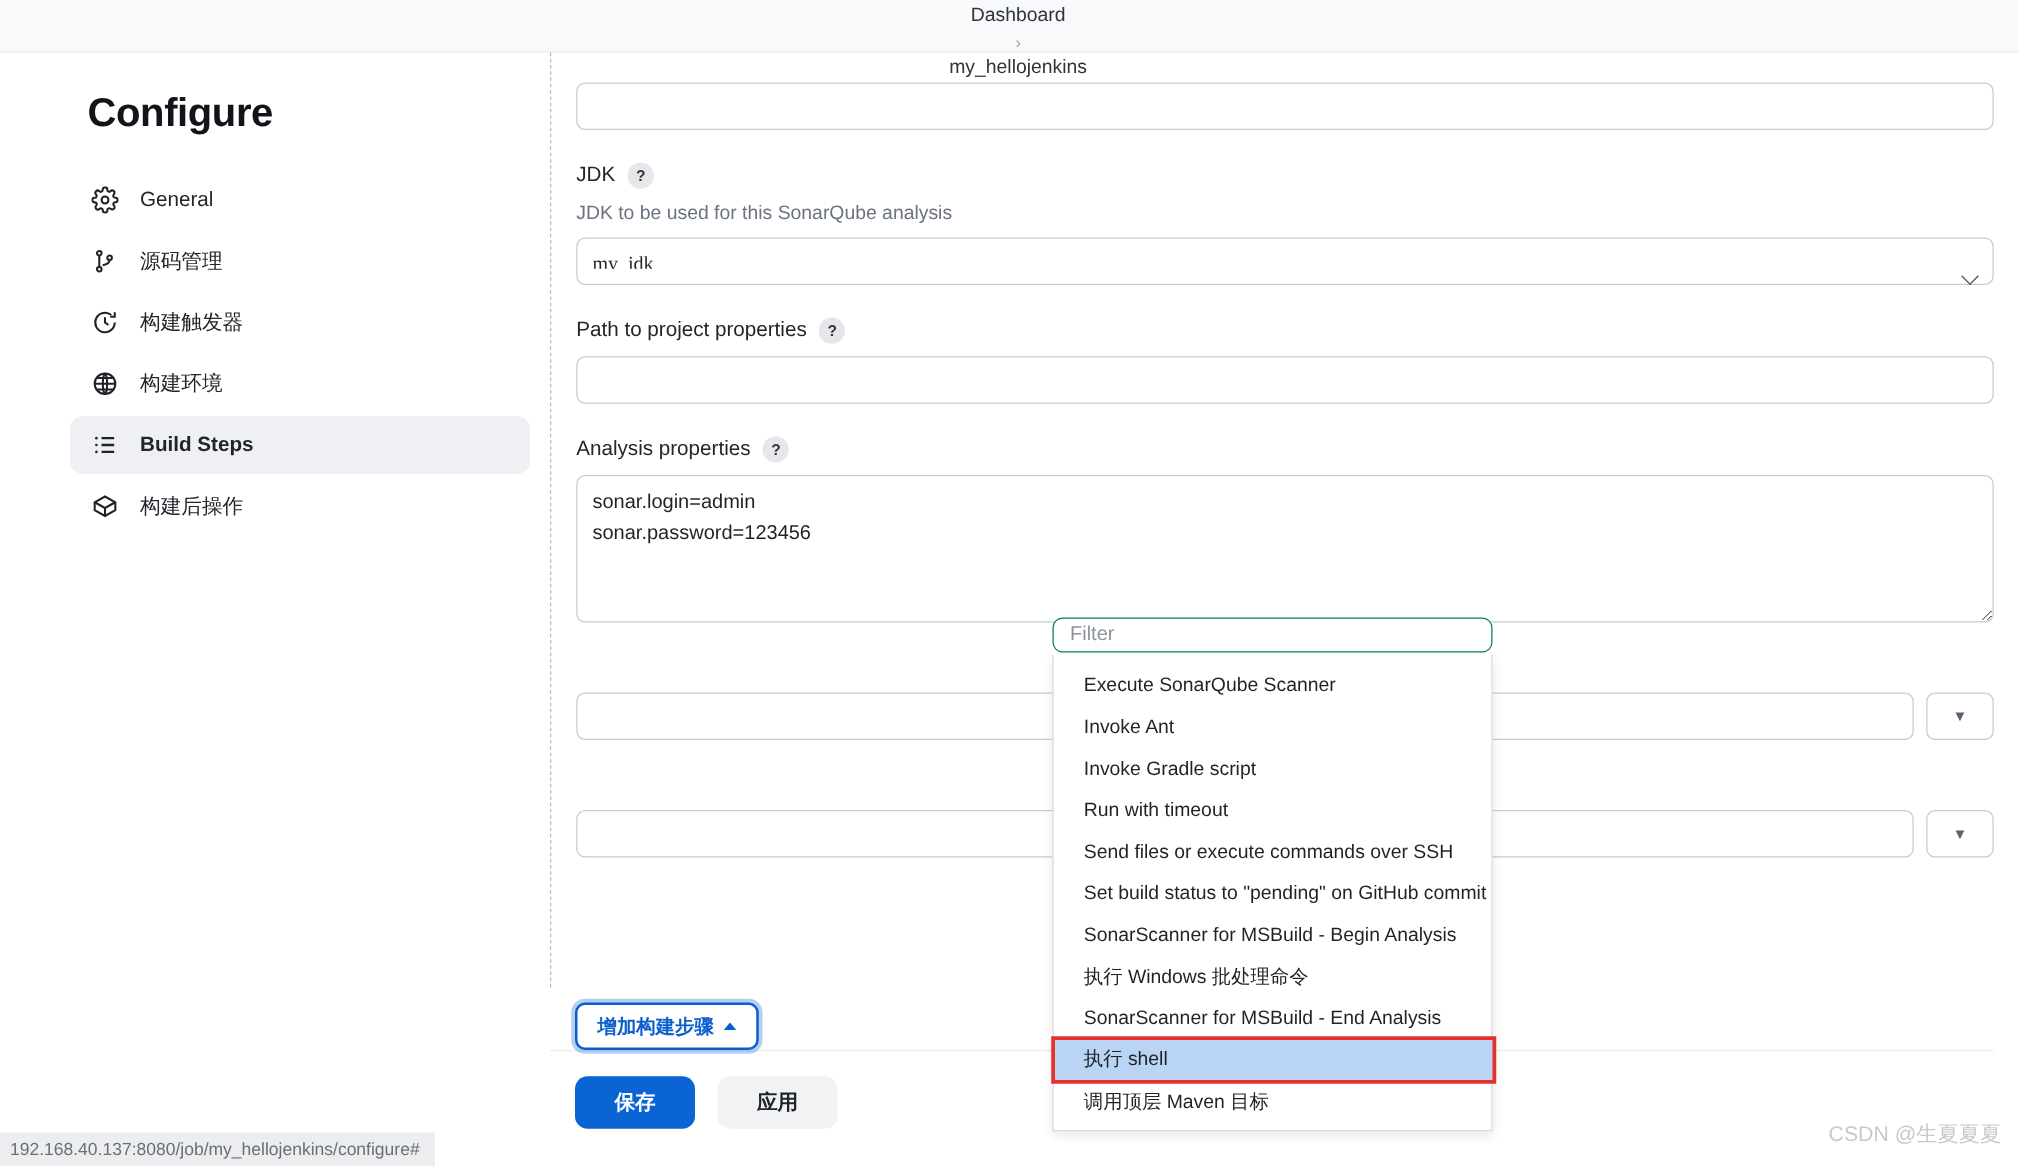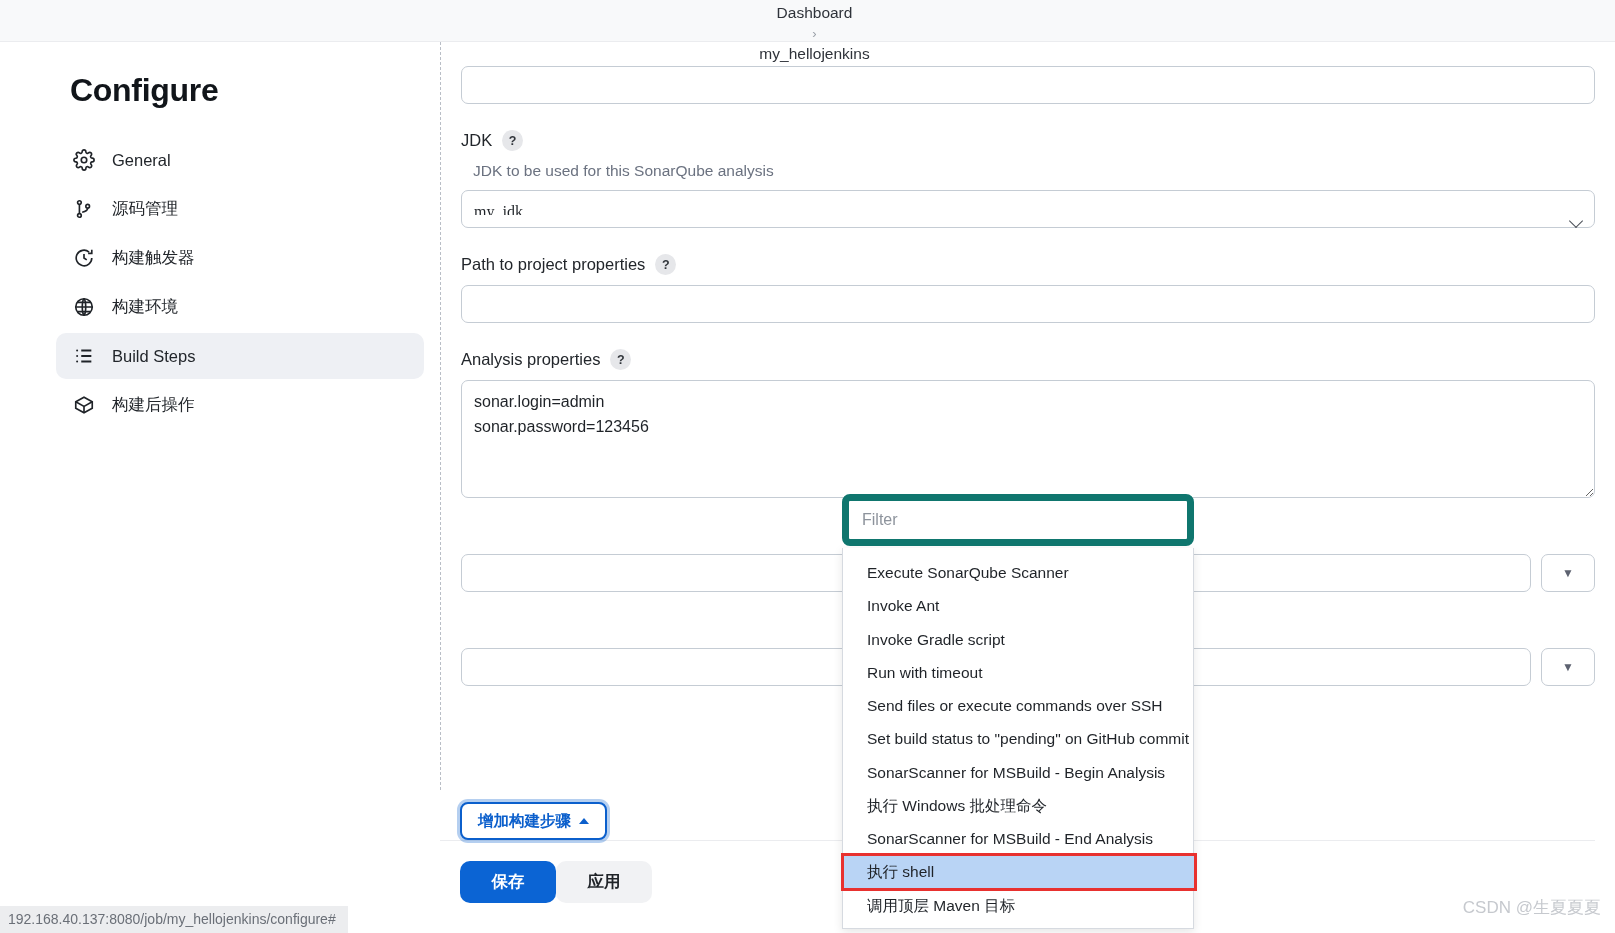--- a/index.html
+++ b/index.html
@@ -65,21 +65,21 @@
     gap: 16px;
     height: 46px;
     padding: 0 16px;
     border-radius: 10px;
     margin-bottom: 3px;
     cursor: pointer;
     color: #22262b;
   }
   .nav-item.active {
     background: #eef0f4;
-    font-weight: 400;
+    font-weight: 700;
   }
   .nav-icon {
     width: 24px; height: 24px;
     flex: 0 0 24px;
     display: flex; align-items: center; justify-content: center;
     color: #1f2328;
   }
   .nav-label { font-size: 16.5px; }
 
   
@@ -112,21 +112,21 @@
     border-radius: 50%;
     background: #e6e7ea;
     color: #31353b;
     font-size: 12.5px;
     font-weight: 700;
     cursor: pointer;
   }
   .field-desc {
     font-size: 15.5px;
     color: #6b7280;
-    margin: 11px 0 0 12px;
+    margin: 11px 0 0 0;
   }
   .txt-input {
     display: block;
     width: 100%;
     height: 38px;
     border: 1px solid #c5ccd4;
     border-radius: 7px;
     background: #fff;
     padding: 0 12px;
     font-size: 16px;
@@ -232,20 +232,21 @@
     border-bottom: 6px solid #0b5fcc;
   }
 
   
   #action-bar {
     border-top: 1px solid #ebecef;
     background: #fff;
     padding: 20px 0 0 20px;
     margin-left: 0;
     display: flex;
+    gap: 18px;
     align-items: flex-end;
   }
   .btn {
     height: 42px;
     min-width: 96px;
     border-radius: 10px;
     font-size: 16.5px;
     font-weight: 700;
     font-family: inherit;
     border: none;
@@ -258,22 +259,22 @@
   
   #build-step-popup {
     position: absolute;
     left: 402px;
     top: 452px;
     width: 352px;
     z-index: 60;
   }
   #popup-filter-input {
     width: 352px;
-    height: 52px;
-    border: 7px solid #0f766e;
+    height: 28px;
+    border: 1px solid #0f766e;
     border-radius: 8px;
     background: #fff;
     padding: 4px 13px;
     font-size: 16px;
     font-family: inherit;
     color: #1f2328;
     outline: none;
     position: relative;
     z-index: 2;
   }

